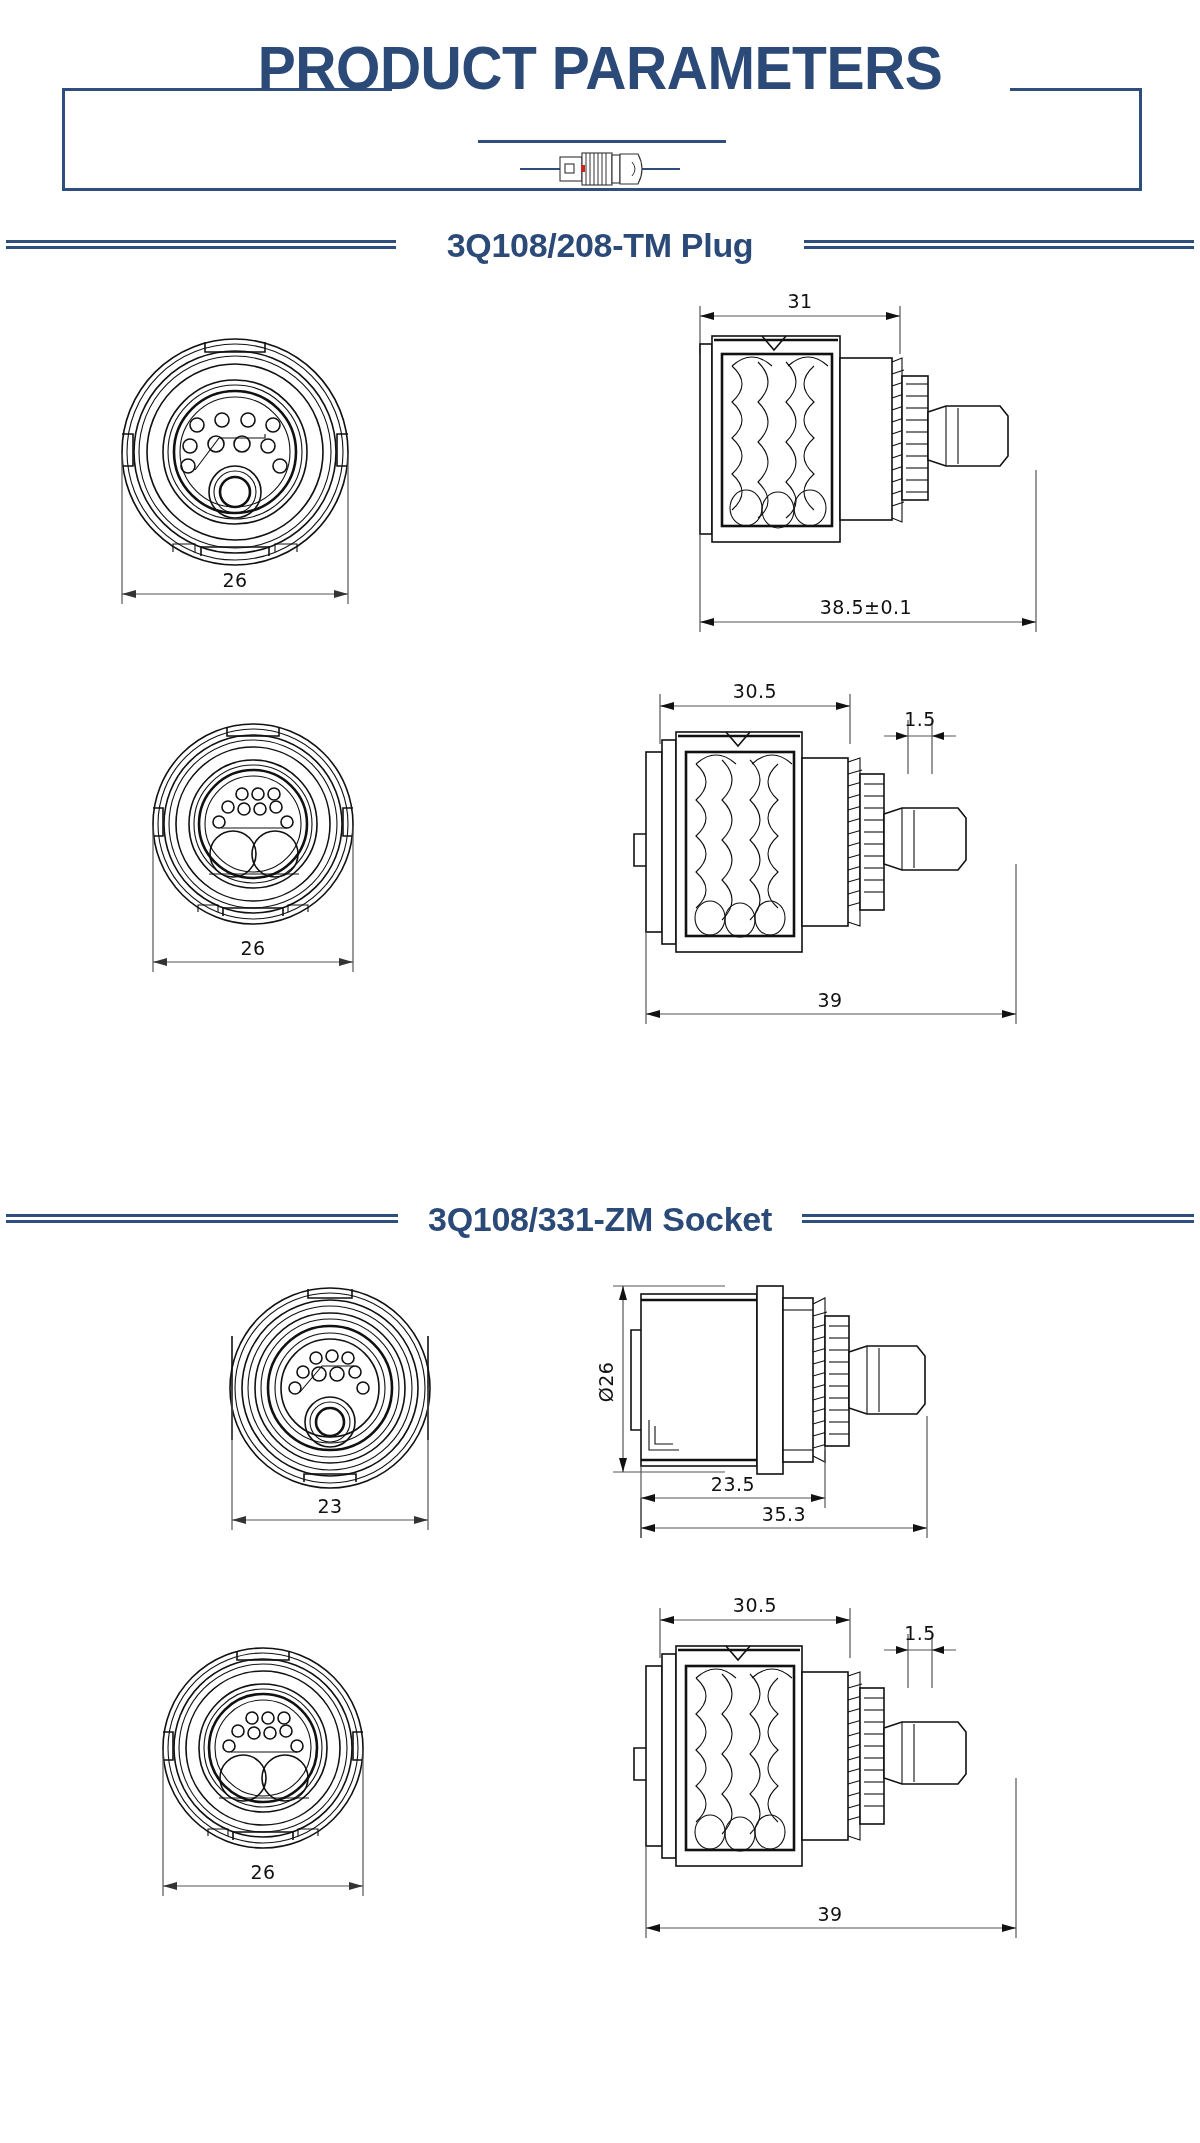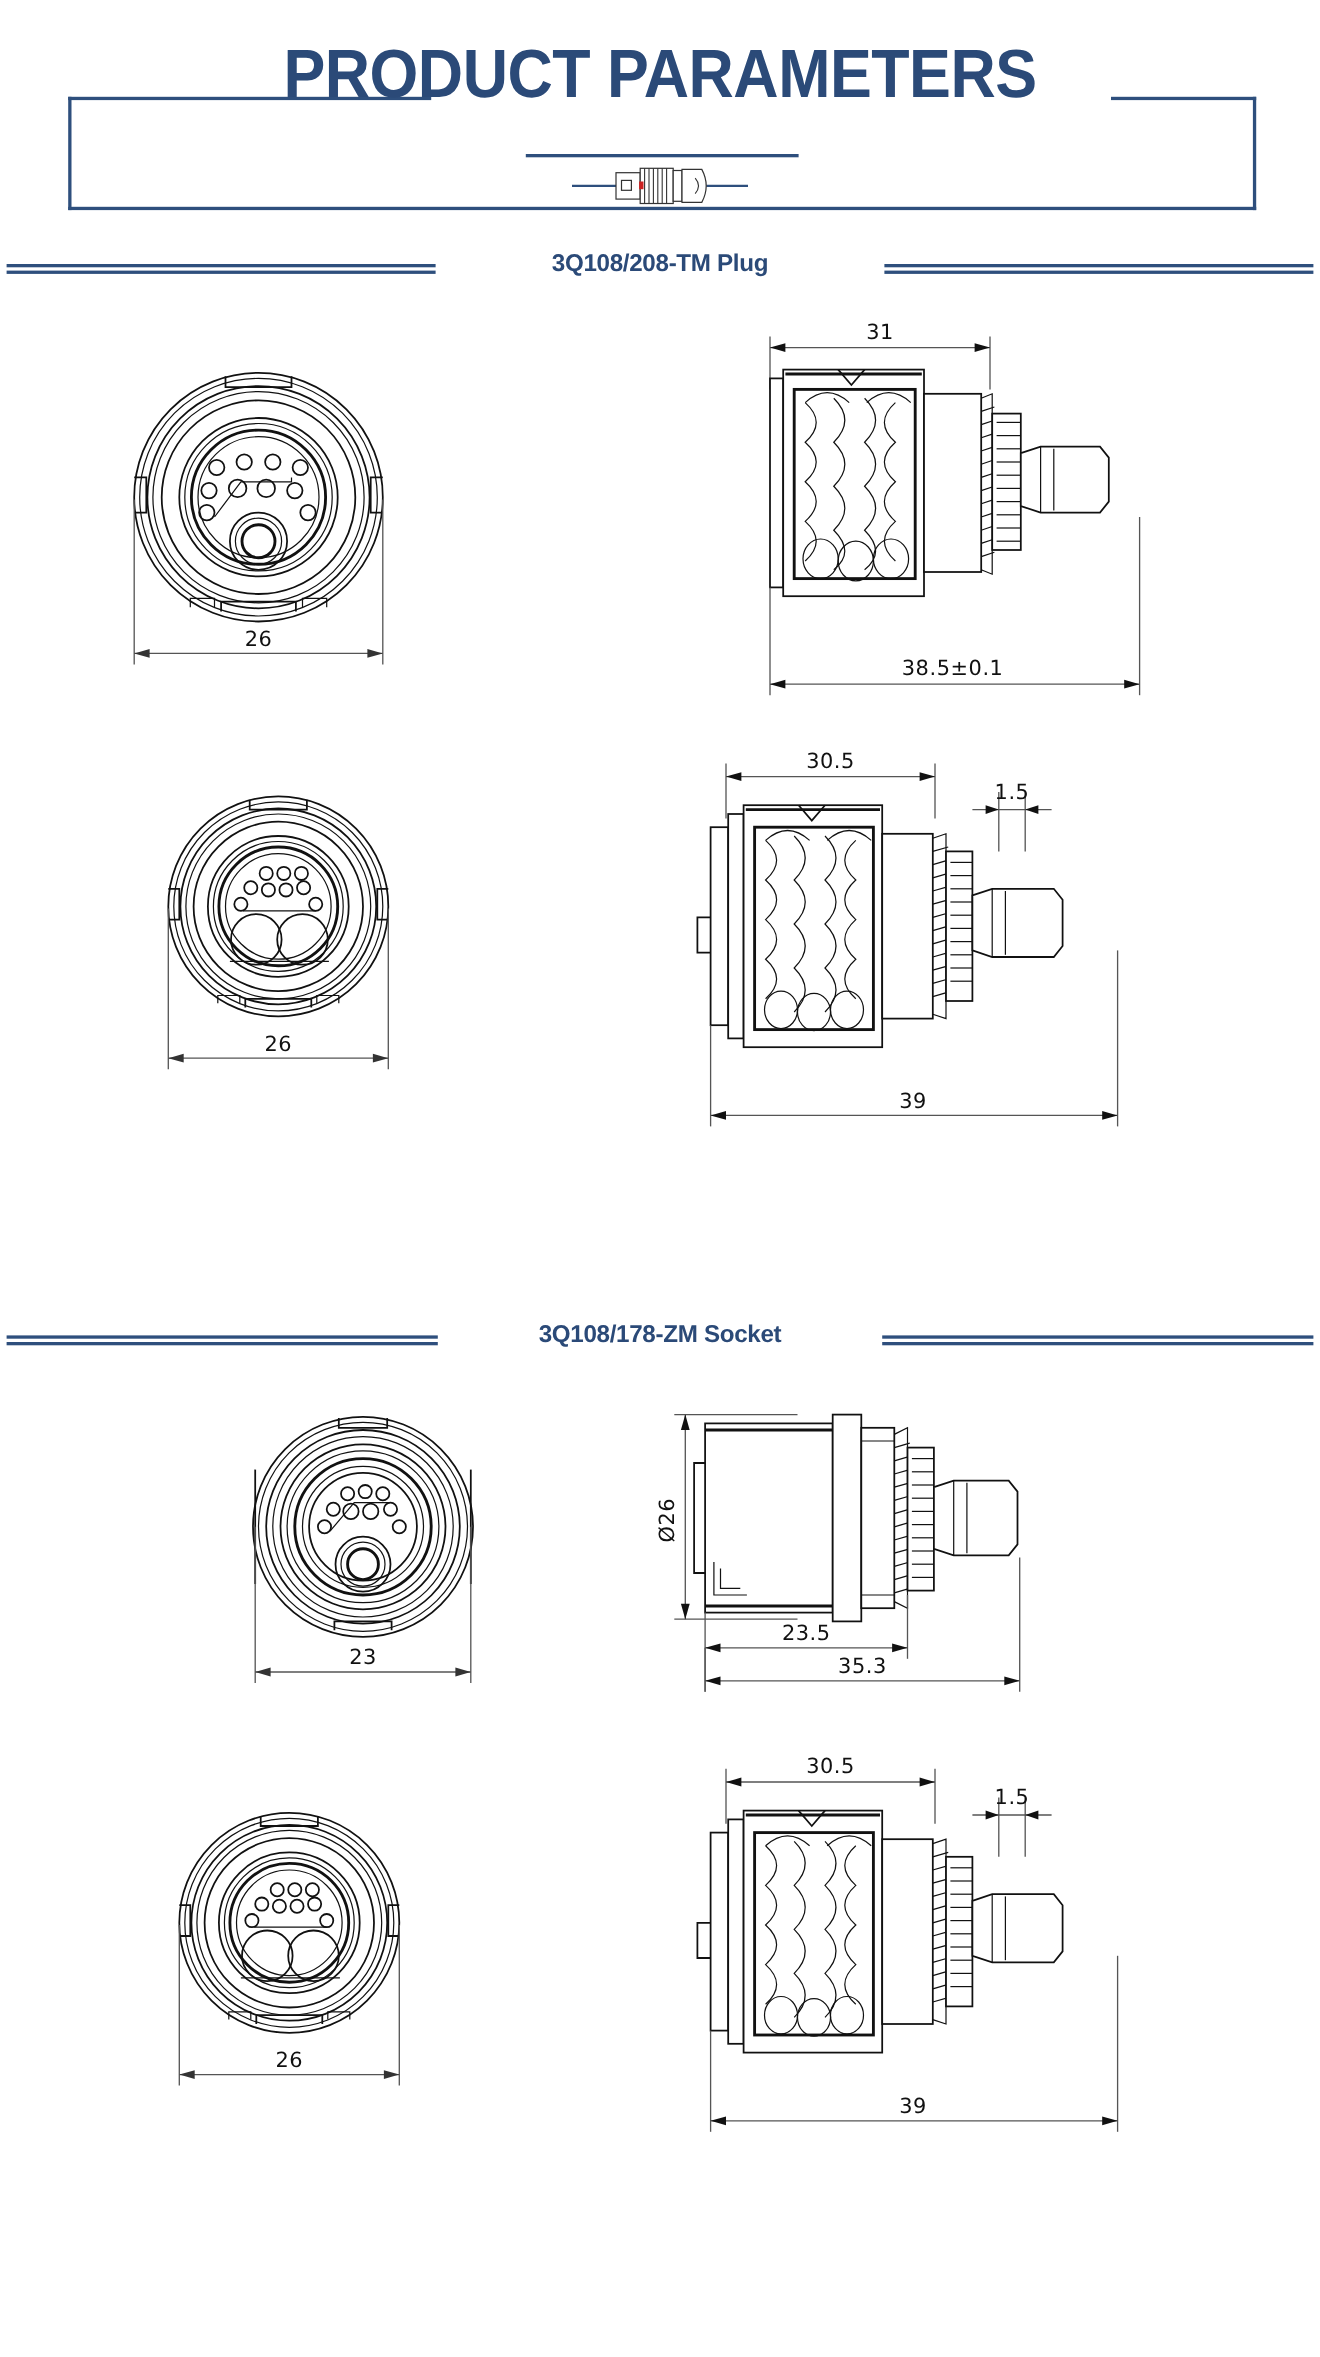--- a/index.html
+++ b/index.html
@@ -50,21 +50,21 @@
   .sb-rule {
     position: absolute; top: 22px; height: 9px;
     border-top: 3px solid #2e4f7d;
     border-bottom: 3px solid #2e4f7d;
   }
   .sb-left { left: 6px; }
   .sb-right { right: 6px; }
   .sb-label {
     position: absolute; top: 8px; left: 0; width: 1200px;
     text-align: center;
-    font-size: 22px; font-weight: bold; color: #2b4a78;
+    font-size: 34px; font-weight: bold; color: #2b4a78;
     font-family: "Liberation Sans", sans-serif;
     letter-spacing: -0.3px;
     white-space: nowrap;
   }
 
   
   .draw-row { position: relative; width: 1200px; }
   .dw { position: absolute; }
   svg { display: block; overflow: visible; }
   .ln { fill: none; stroke: #111; stroke-width: 1.6; }
@@ -381,21 +381,21 @@
         </g>
       </svg>
     </div>
   </div>
 
   <div class="spacer" style="height:58px"></div>
 
   <div class="section-bar">
     <div class="sb-rule sb-left" style="width:392px"></div>
     <div class="sb-rule sb-right" style="width:392px"></div>
-    <div class="sb-label">3Q108/178-ZM Socket</div>
+    <div class="sb-label">3Q108/331-ZM Socket</div>
   </div>
 
   <div class="draw-row" style="height:790px">
 
     <div class="dw" style="left:215px; top:20px;">
       <svg width="230" height="290" viewBox="0 0 230 290">
         <g transform="translate(115,120)">
           <path d="M-98 -52 L-98 52" class="ln"></path>
           <path d="M 98 -52 L 98 52" class="ln"></path>
           <circle cx="0" cy="0" r="100" class="ln"></circle>

